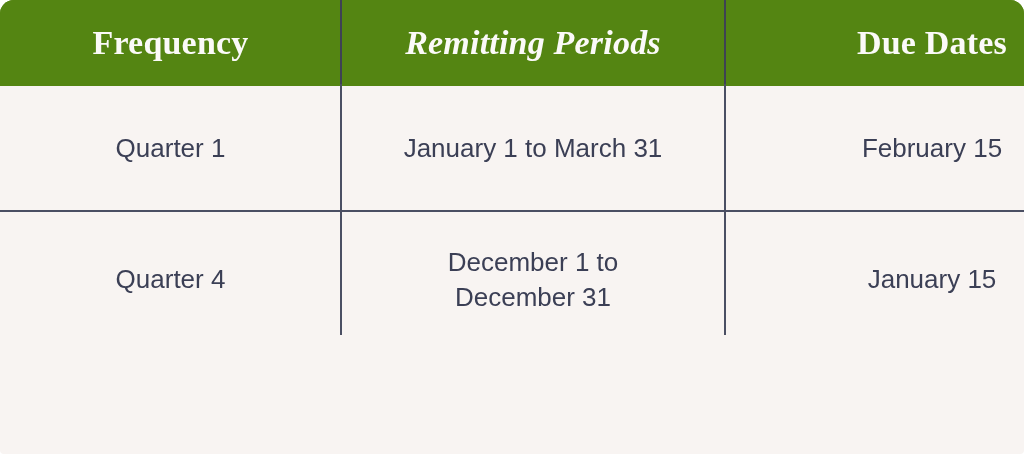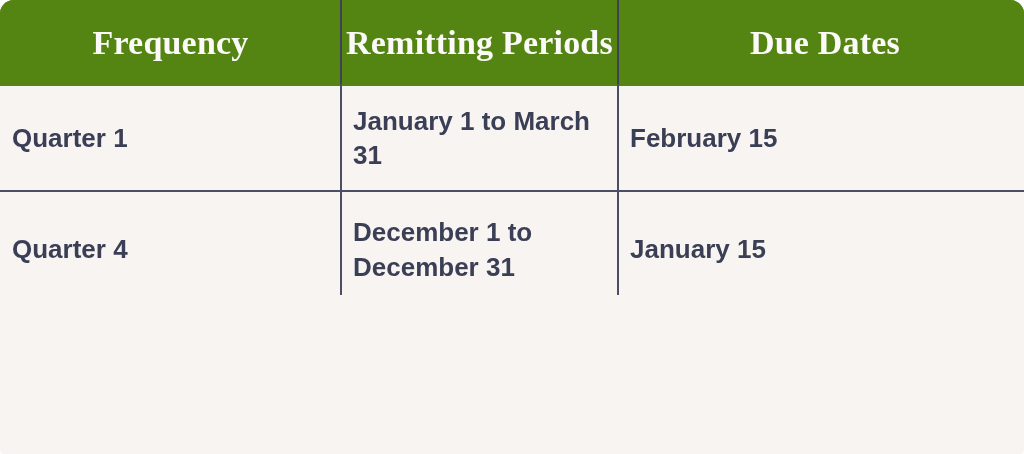--- a/index.html
+++ b/index.html
@@ -44,21 +44,21 @@
     font-size: 34px;
     line-height: 1.1;
     letter-spacing: 0.2px;
     text-align: center;
     vertical-align: middle;
     padding: 0;
     border: 0;
     position: relative;
   }
   th.head-cell.col-freq { width: 341px; }
-  th.head-cell.col-period { width: 277px; }
+  th.head-cell.col-period { width: 384px; font-style: italic; }
   th.head-cell.col-due  { width: 414px; }
 
   
   th.col-period::before,
   th.col-due::before {
     content: "";
     position: absolute;
     left: -1px;
     top: 0;
     bottom: 0;
@@ -71,25 +71,26 @@
     background: #f8f4f2;
   }
   tbody tr.data-row + tr.data-row td {
     border-top: 2px solid #4b4f63;
   }
   td.data-cell {
     height: 84px;
     background: #f8f4f2;
     color: #3b3f55;
     font-family: "Liberation Sans", sans-serif;
-    font-weight: 700;
+    font-weight: 400;
     font-size: 26px;
     line-height: 1.32;
+    text-align: center;
     vertical-align: middle;
-    padding: 10px 12px;
+    padding: 20px 12px;
     border: 0;
     position: relative;
   }
   tbody tr.data-row.last-row td.data-cell {
     height: 95px;
   }
 
   td.col-period::before,
   td.col-due::before {
     content: "";

